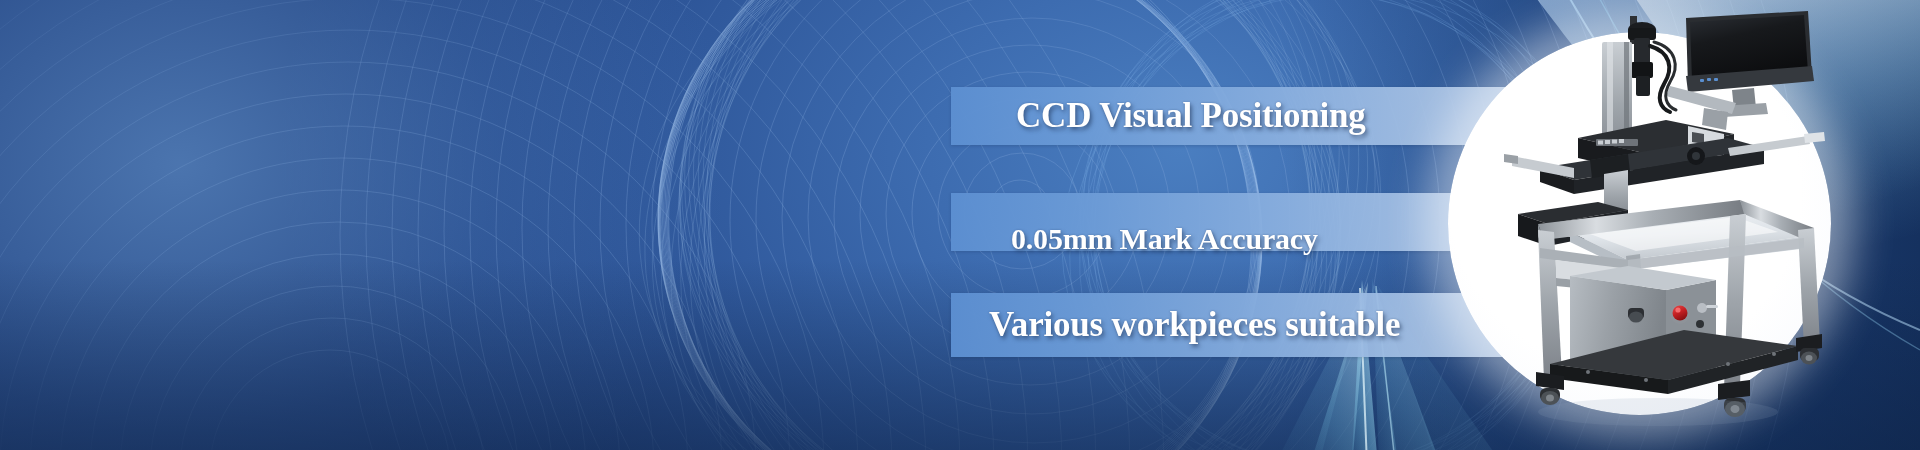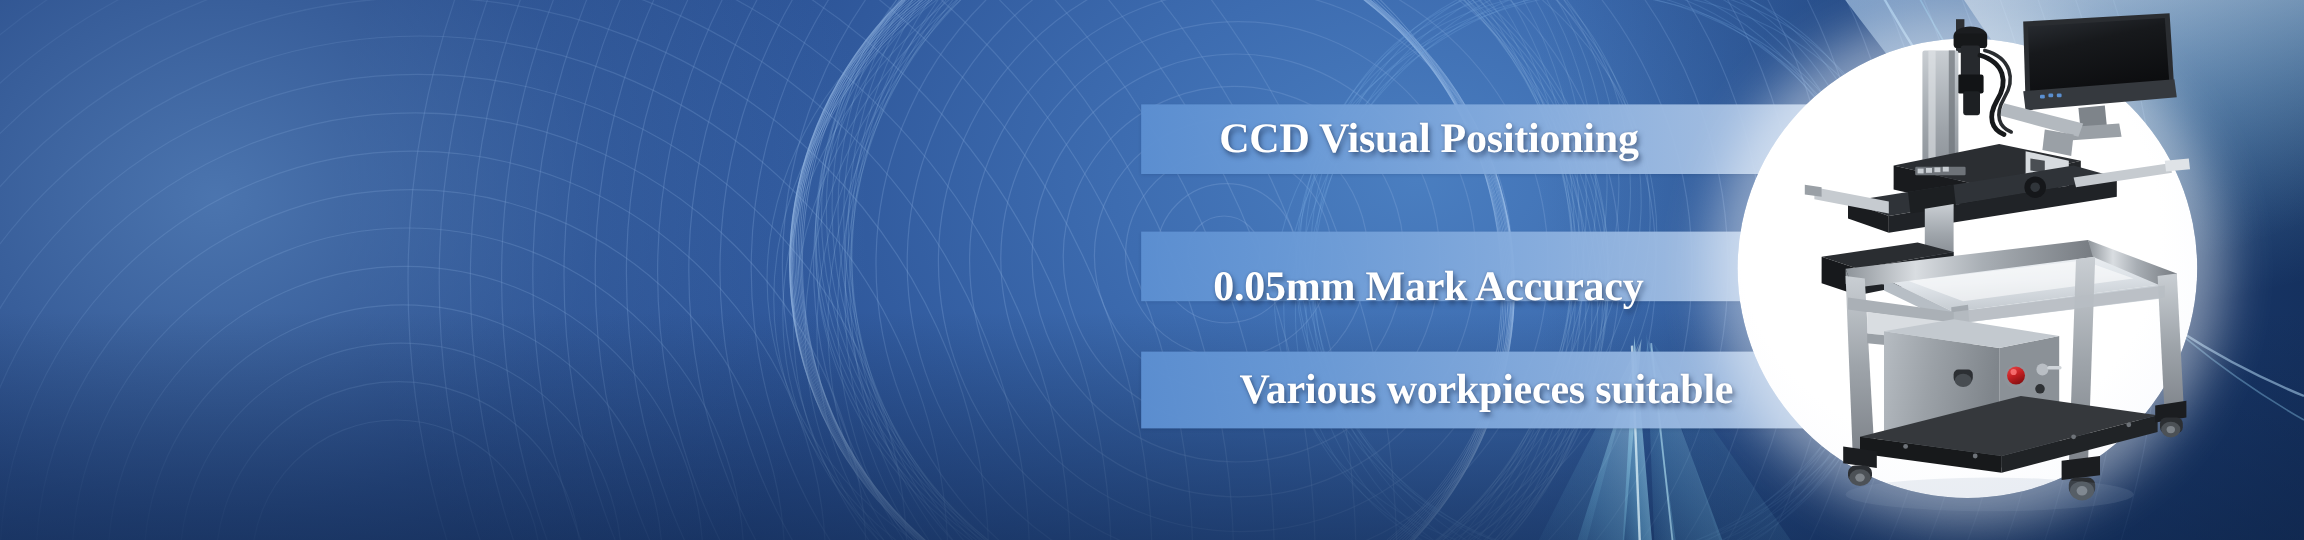--- a/index.html
+++ b/index.html
@@ -72,31 +72,31 @@
     background: linear-gradient(90deg,
         rgba(92,143,209,0.97) 0%,
         rgba(106,154,214,0.96) 18%,
         rgba(139,176,223,0.94) 48%,
         rgba(176,200,231,0.92) 74%,
         rgba(205,219,239,0.90) 100%);
     box-shadow: 0 1px 3px rgba(10,30,60,0.18);
   }
   .bar-1 { top: 87px;  width: 700px; height: 58px; }
   .bar-2 { top: 193px; width: 700px; height: 58px; }
-  .bar-3 { top: 293px; width: 700px; height: 64px; padding-left: 44px; }
+  .bar-3 { top: 293px; width: 700px; height: 64px; }
 
   .bar-text {
     color: #ffffff;
     font-weight: 700;
     letter-spacing: -0.2px;
     white-space: nowrap;
     text-shadow: 2px 3px 4px rgba(28,48,82,0.55), 0 0 2px rgba(40,60,100,0.35);
   }
   .bar-1 .bar-text { font-size: 35px; margin-left: 65px; }
-  .bar-2 .bar-text { font-size: 35px; margin-left: 60px; margin-top: 34px; }
+  .bar-2 .bar-text { font-size: 30px; margin-left: 60px; margin-top: 34px; }
   .bar-3 .bar-text { font-size: 35px; margin-left: 38px; }
 
   
   .product-circle {
     position: absolute;
     left: 1448px;
     top: 32px;
     width: 383px;
     height: 383px;
     border-radius: 50%;

